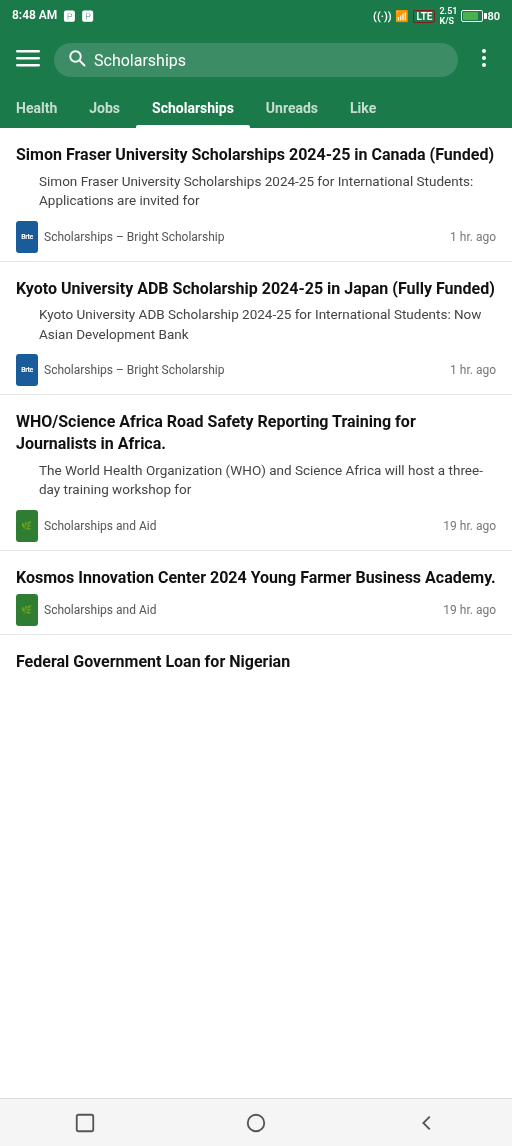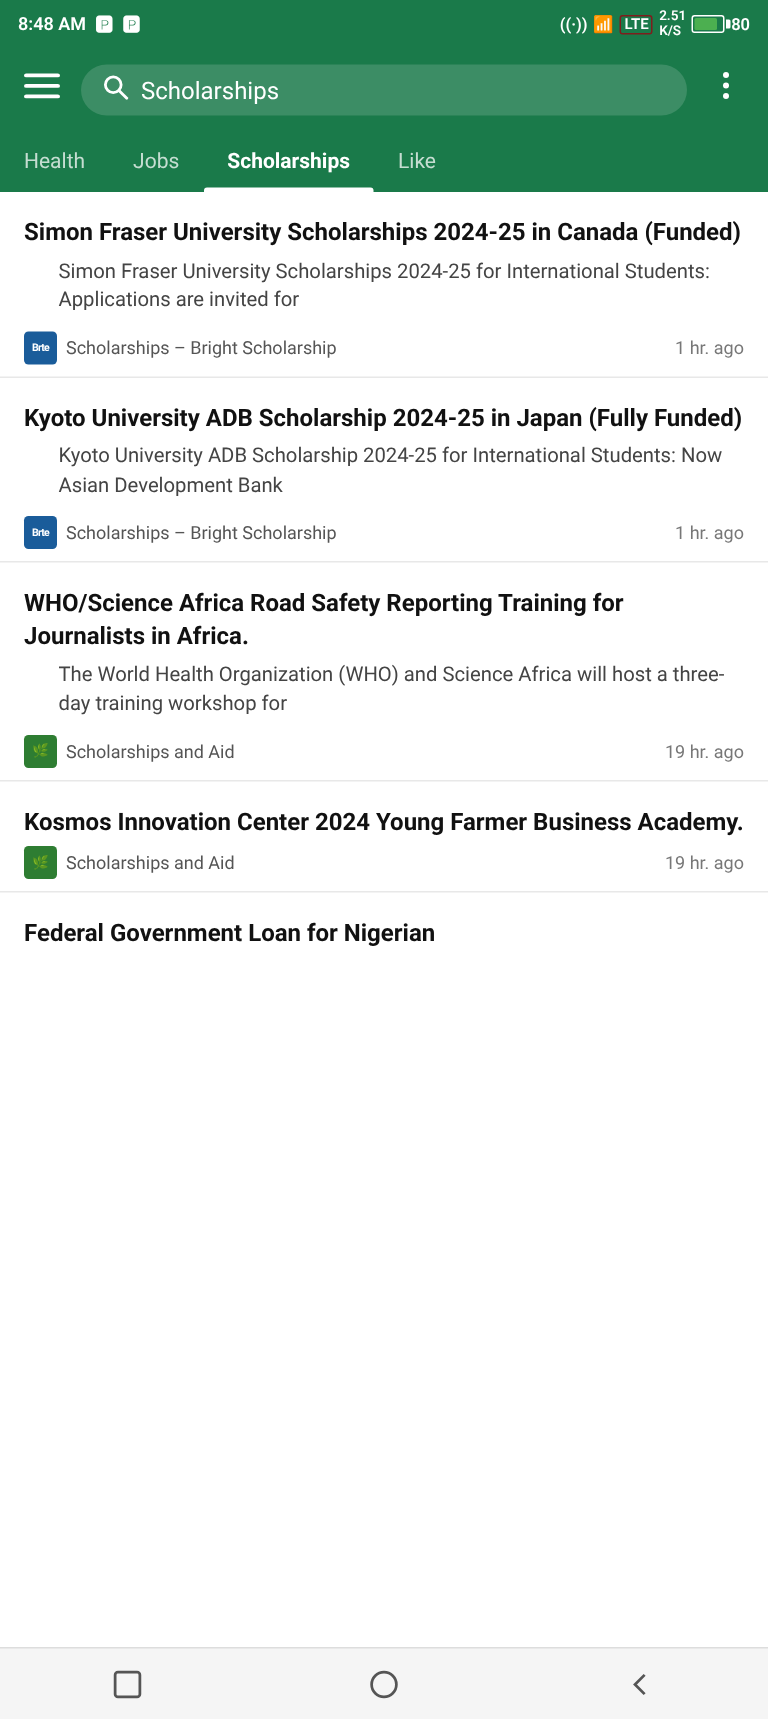--- a/index.html
+++ b/index.html
@@ -100,21 +100,21 @@
       display: flex;
       overflow-x: auto;
       scrollbar-width: none;
       border-bottom: none;
     }
     .tabs-bar::-webkit-scrollbar { display: none; }
     .tab-item {
       color: rgba(255,255,255,0.75);
       padding: 12px 16px;
       font-size: 14px;
-      font-weight: 400;
+      font-weight: 700;
       white-space: nowrap;
       cursor: pointer;
       position: relative;
       flex-shrink: 0;
     }
     .tab-item.active {
       color: #fff;
       font-weight: 700;
     }
     .tab-item.active::after {
@@ -161,21 +161,21 @@
     }
 
     .source-info {
       display: flex;
       align-items: center;
       gap: 6px;
     }
 
     .source-logo {
       width: 22px;
-      height: 22px;
+      height: 32px;
       background: #ccc;
       border-radius: 3px;
       display: flex;
       align-items: center;
       justify-content: center;
       font-size: 8px;
       font-weight: 700;
       color: #fff;
       background: #1a5c9a;
       flex-shrink: 0;
@@ -275,20 +275,21 @@
       <circle cx="12" cy="12" r="2"></circle>
       <circle cx="12" cy="19" r="2"></circle>
     </svg>
   </div>
 </div>
 
 <div class="tabs-bar">
   <div class="tab-item">Health</div>
   <div class="tab-item">Jobs</div>
   <div class="tab-item active">Scholarships</div>
+  <div class="tab-item">Unreads</div>
   <div class="tab-item">Like</div>
 </div>
 
 <div class="feed" style="padding-bottom: 56px;">
 
   <div class="article-item">
     <div class="article-title">Simon Fraser University Scholarships 2024-25 in Canada (Funded)</div>
     <div class="article-excerpt">Simon Fraser University Scholarships 2024-25 for International Students: Applications are invited for</div>
     <div class="article-meta">
       <div class="source-info">

